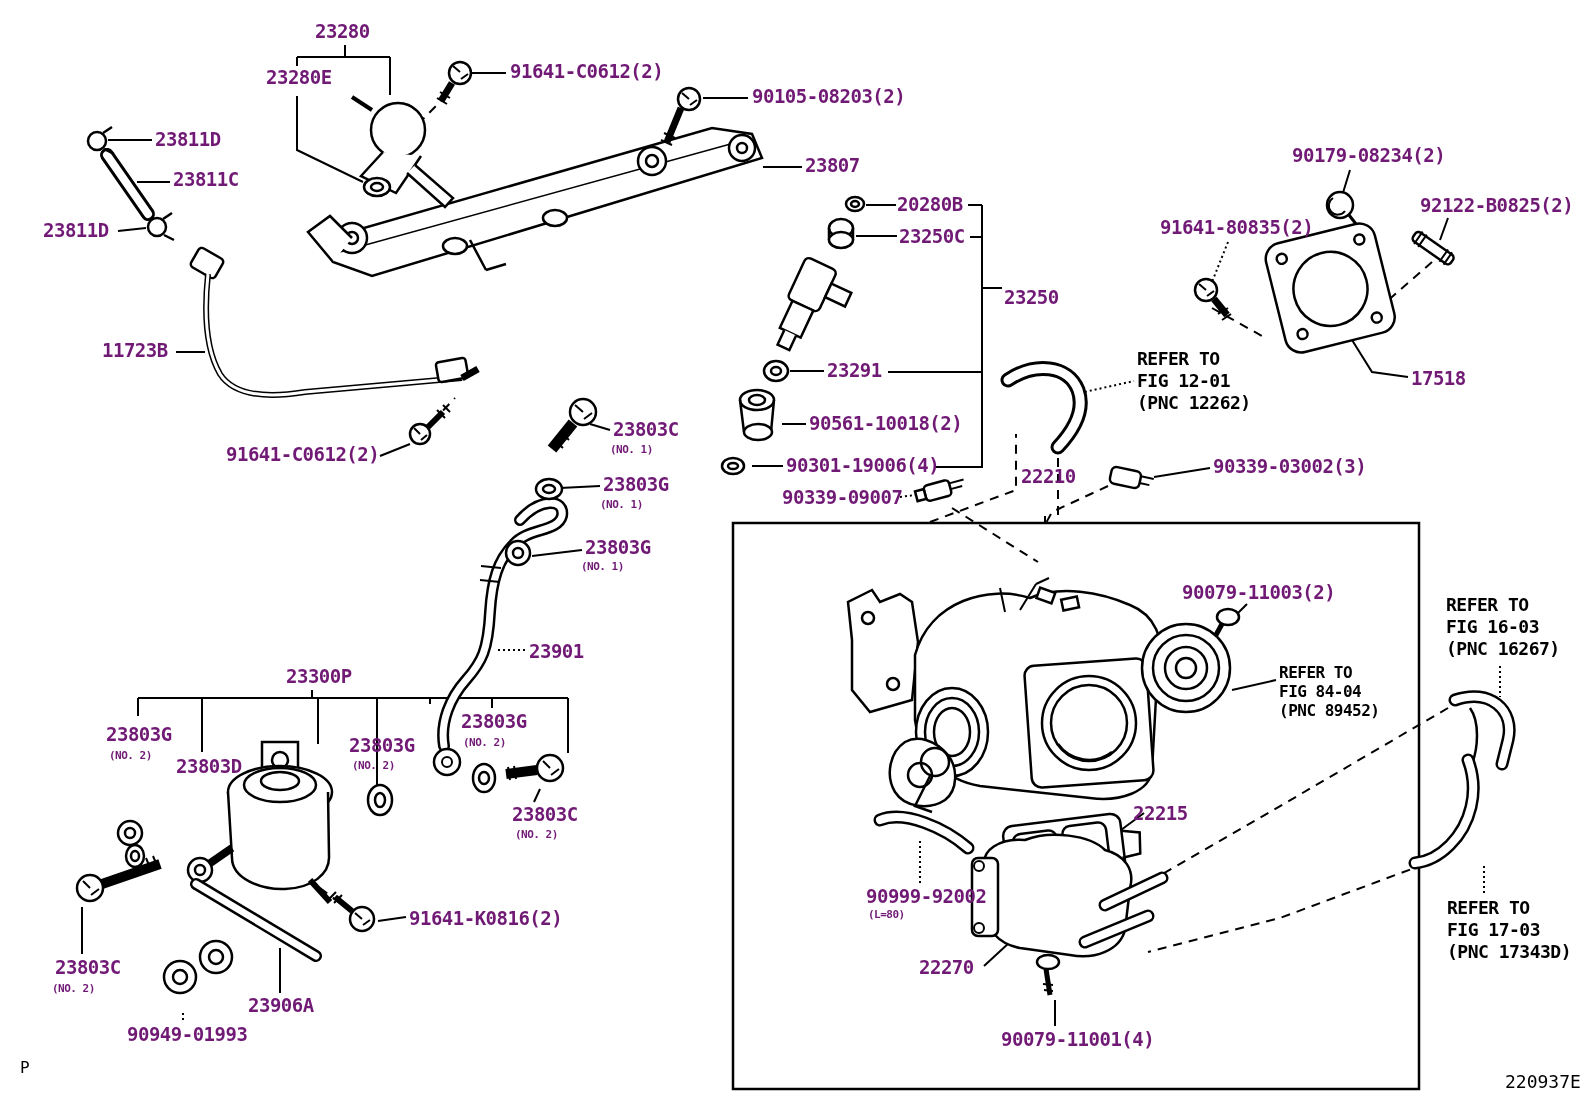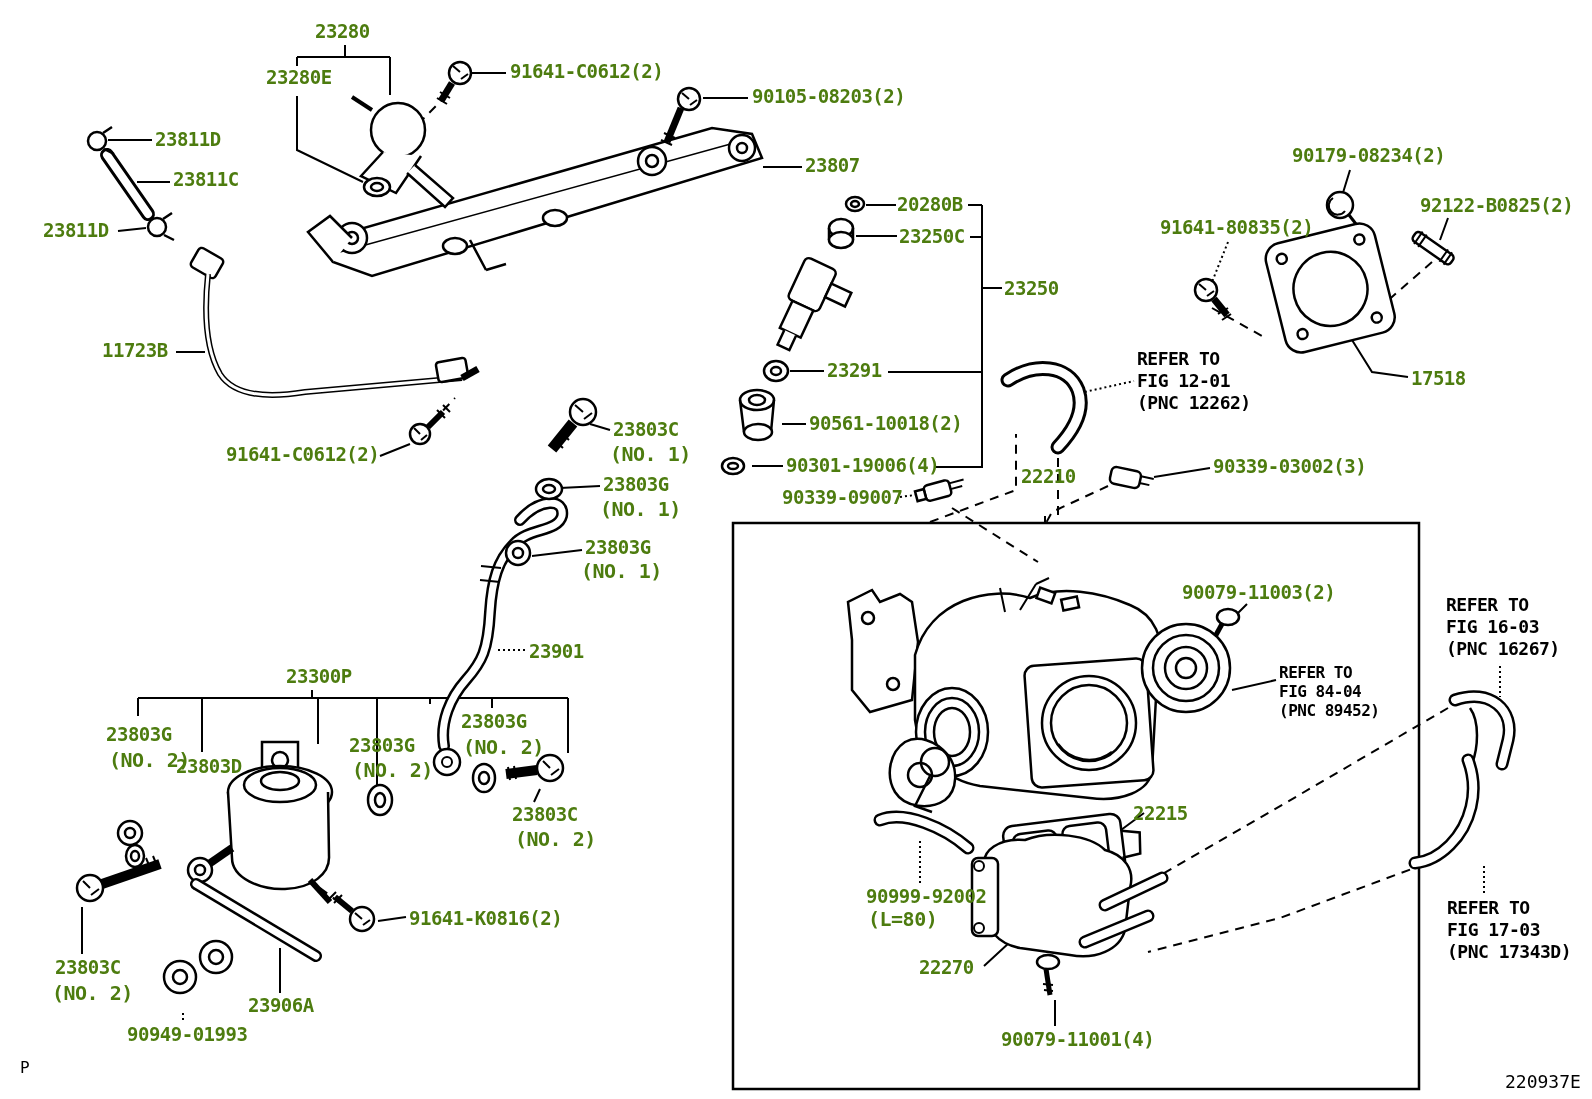--- a/index.html
+++ b/index.html
@@ -1,21 +1,21 @@
 <!DOCTYPE html>
 <html><head>
 <meta charset="utf-8">
 <style>
   html,body{margin:0;padding:0;background:#fff;}
   .stage{position:relative;width:1592px;height:1099px;background:#fff;overflow:hidden;
          font-family:"DejaVu Sans Mono",monospace;}
   svg.art{position:absolute;left:0;top:0;}
-  .lbl{position:absolute;font:700 19px "DejaVu Sans Mono",monospace;color:#4d7c0f;
+  .lbl{position:absolute;font:700 19px "DejaVu Sans Mono",monospace;color:#701a75;
        letter-spacing:-0.5px;white-space:nowrap;line-height:1;}
-  .sub{font-size:20px;}
+  .sub{font-size:11px;}
   .refer{position:absolute;font:700 18px "DejaVu Sans Mono",monospace;color:#000;
          letter-spacing:-0.5px;white-space:nowrap;line-height:22px;}
   .refer.small{font-size:16px;line-height:19px;}
   .plain{position:absolute;font:400 18px "DejaVu Sans Mono",monospace;color:#000;
          white-space:nowrap;line-height:1;}
 </style>
 </head>
 <body>
 
 <div class="stage">
@@ -327,21 +327,21 @@
   <div class="lbl" style="left:315px;top:22px">23280</div>
   <div class="lbl" style="left:266px;top:68px">23280E</div>
   <div class="lbl" style="left:510px;top:62px">91641-C0612(2)</div>
   <div class="lbl" style="left:752px;top:87px">90105-08203(2)</div>
   <div class="lbl" style="left:155px;top:130px">23811D</div>
   <div class="lbl" style="left:173px;top:170px">23811C</div>
   <div class="lbl" style="left:43px;top:221px">23811D</div>
   <div class="lbl" style="left:805px;top:156px">23807</div>
   <div class="lbl" style="left:897px;top:195px">20280B</div>
   <div class="lbl" style="left:899px;top:227px">23250C</div>
-  <div class="lbl" style="left:1004px;top:279px">23250</div>
+  <div class="lbl" style="left:1004px;top:288px">23250</div>
   <div class="lbl" style="left:1292px;top:146px">90179-08234(2)</div>
   <div class="lbl" style="left:1160px;top:218px">91641-80835(2)</div>
   <div class="lbl" style="left:1420px;top:196px">92122-B0825(2)</div>
   <div class="lbl" style="left:102px;top:341px">11723B</div>
   <div class="lbl" style="left:827px;top:361px">23291</div>
   <div class="lbl" style="left:1411px;top:369px">17518</div>
   <div class="lbl" style="left:809px;top:414px">90561-10018(2)</div>
   <div class="lbl" style="left:613px;top:420px">23803C</div>
   <div class="lbl sub" style="left:610px;top:444px">(NO. 1)</div>
   <div class="lbl" style="left:226px;top:445px">91641-C0612(2)</div>

